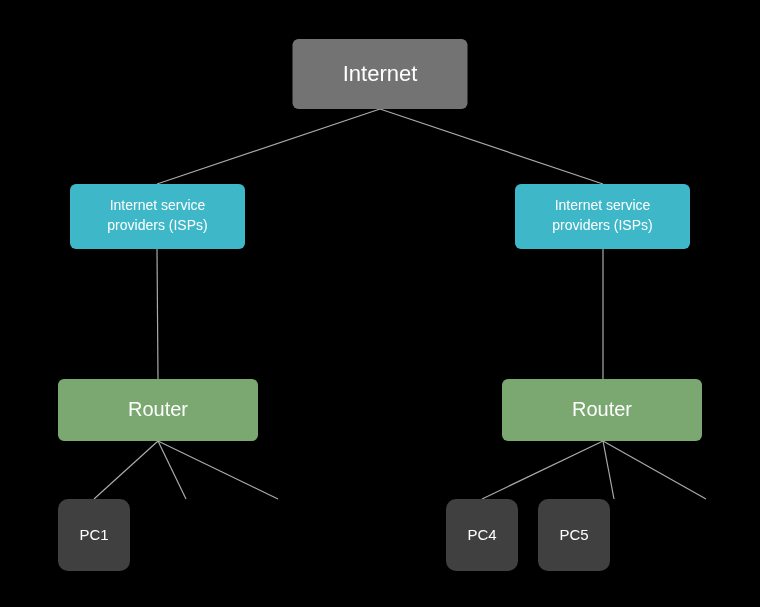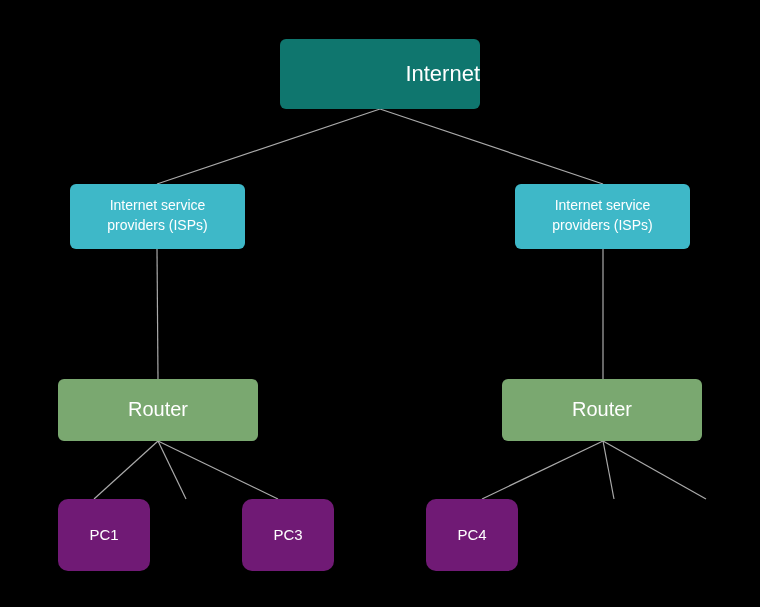--- a/index.html
+++ b/index.html
@@ -39,28 +39,27 @@
       align-items: center;
       justify-content: center;
       text-align: center;
       color: #fff;
       font-size: 16px;
       font-weight: 400;
       border-radius: 6px;
     }
 
     .node-internet {
-      background: #0f766e;
-      width: 200px;
+      background: #737373;
+      width: 175px;
       height: 70px;
       top: 20px;
       left: 50%;
       transform: translateX(-50%);
       font-size: 22px;
-      justify-content: flex-end;
     }
 
     .node-isp-left {
       background: #3eb8c8;
       width: 175px;
       height: 65px;
       top: 165px;
       left: 50px;
       font-size: 14px;
       line-height: 1.4;
@@ -88,22 +87,22 @@
     .node-router-right {
       background: #7aa870;
       width: 200px;
       height: 62px;
       top: 360px;
       right: 38px;
       font-size: 20px;
     }
 
     .node-pc {
-      background: #701a75;
-      width: 92px;
+      background: #404040;
+      width: 72px;
       height: 72px;
       border-radius: 10px;
       top: 480px;
       font-size: 15px;
     }
 
     .node-pc1 { left: 38px; }
     .node-pc2 { left: 130px; }
     .node-pc3 { left: 222px; }
     .node-pc4 { right: 222px; }
@@ -158,23 +157,23 @@
 
   <div class="node node-router-right">
     <span>Router</span>
   </div>
 
   <div class="node node-pc node-pc1">
     <span>PC1</span>
   </div>
 
 
-  <div class="node node-pc node-pc3">
-    <span>PC3</span>
-  </div>
 
   <div class="node node-pc node-pc4">
     <span>PC4</span>
   </div>
 
+  <div class="node node-pc node-pc5">
+    <span>PC5</span>
+  </div>
 
 
 </div>
 
 </body></html>

